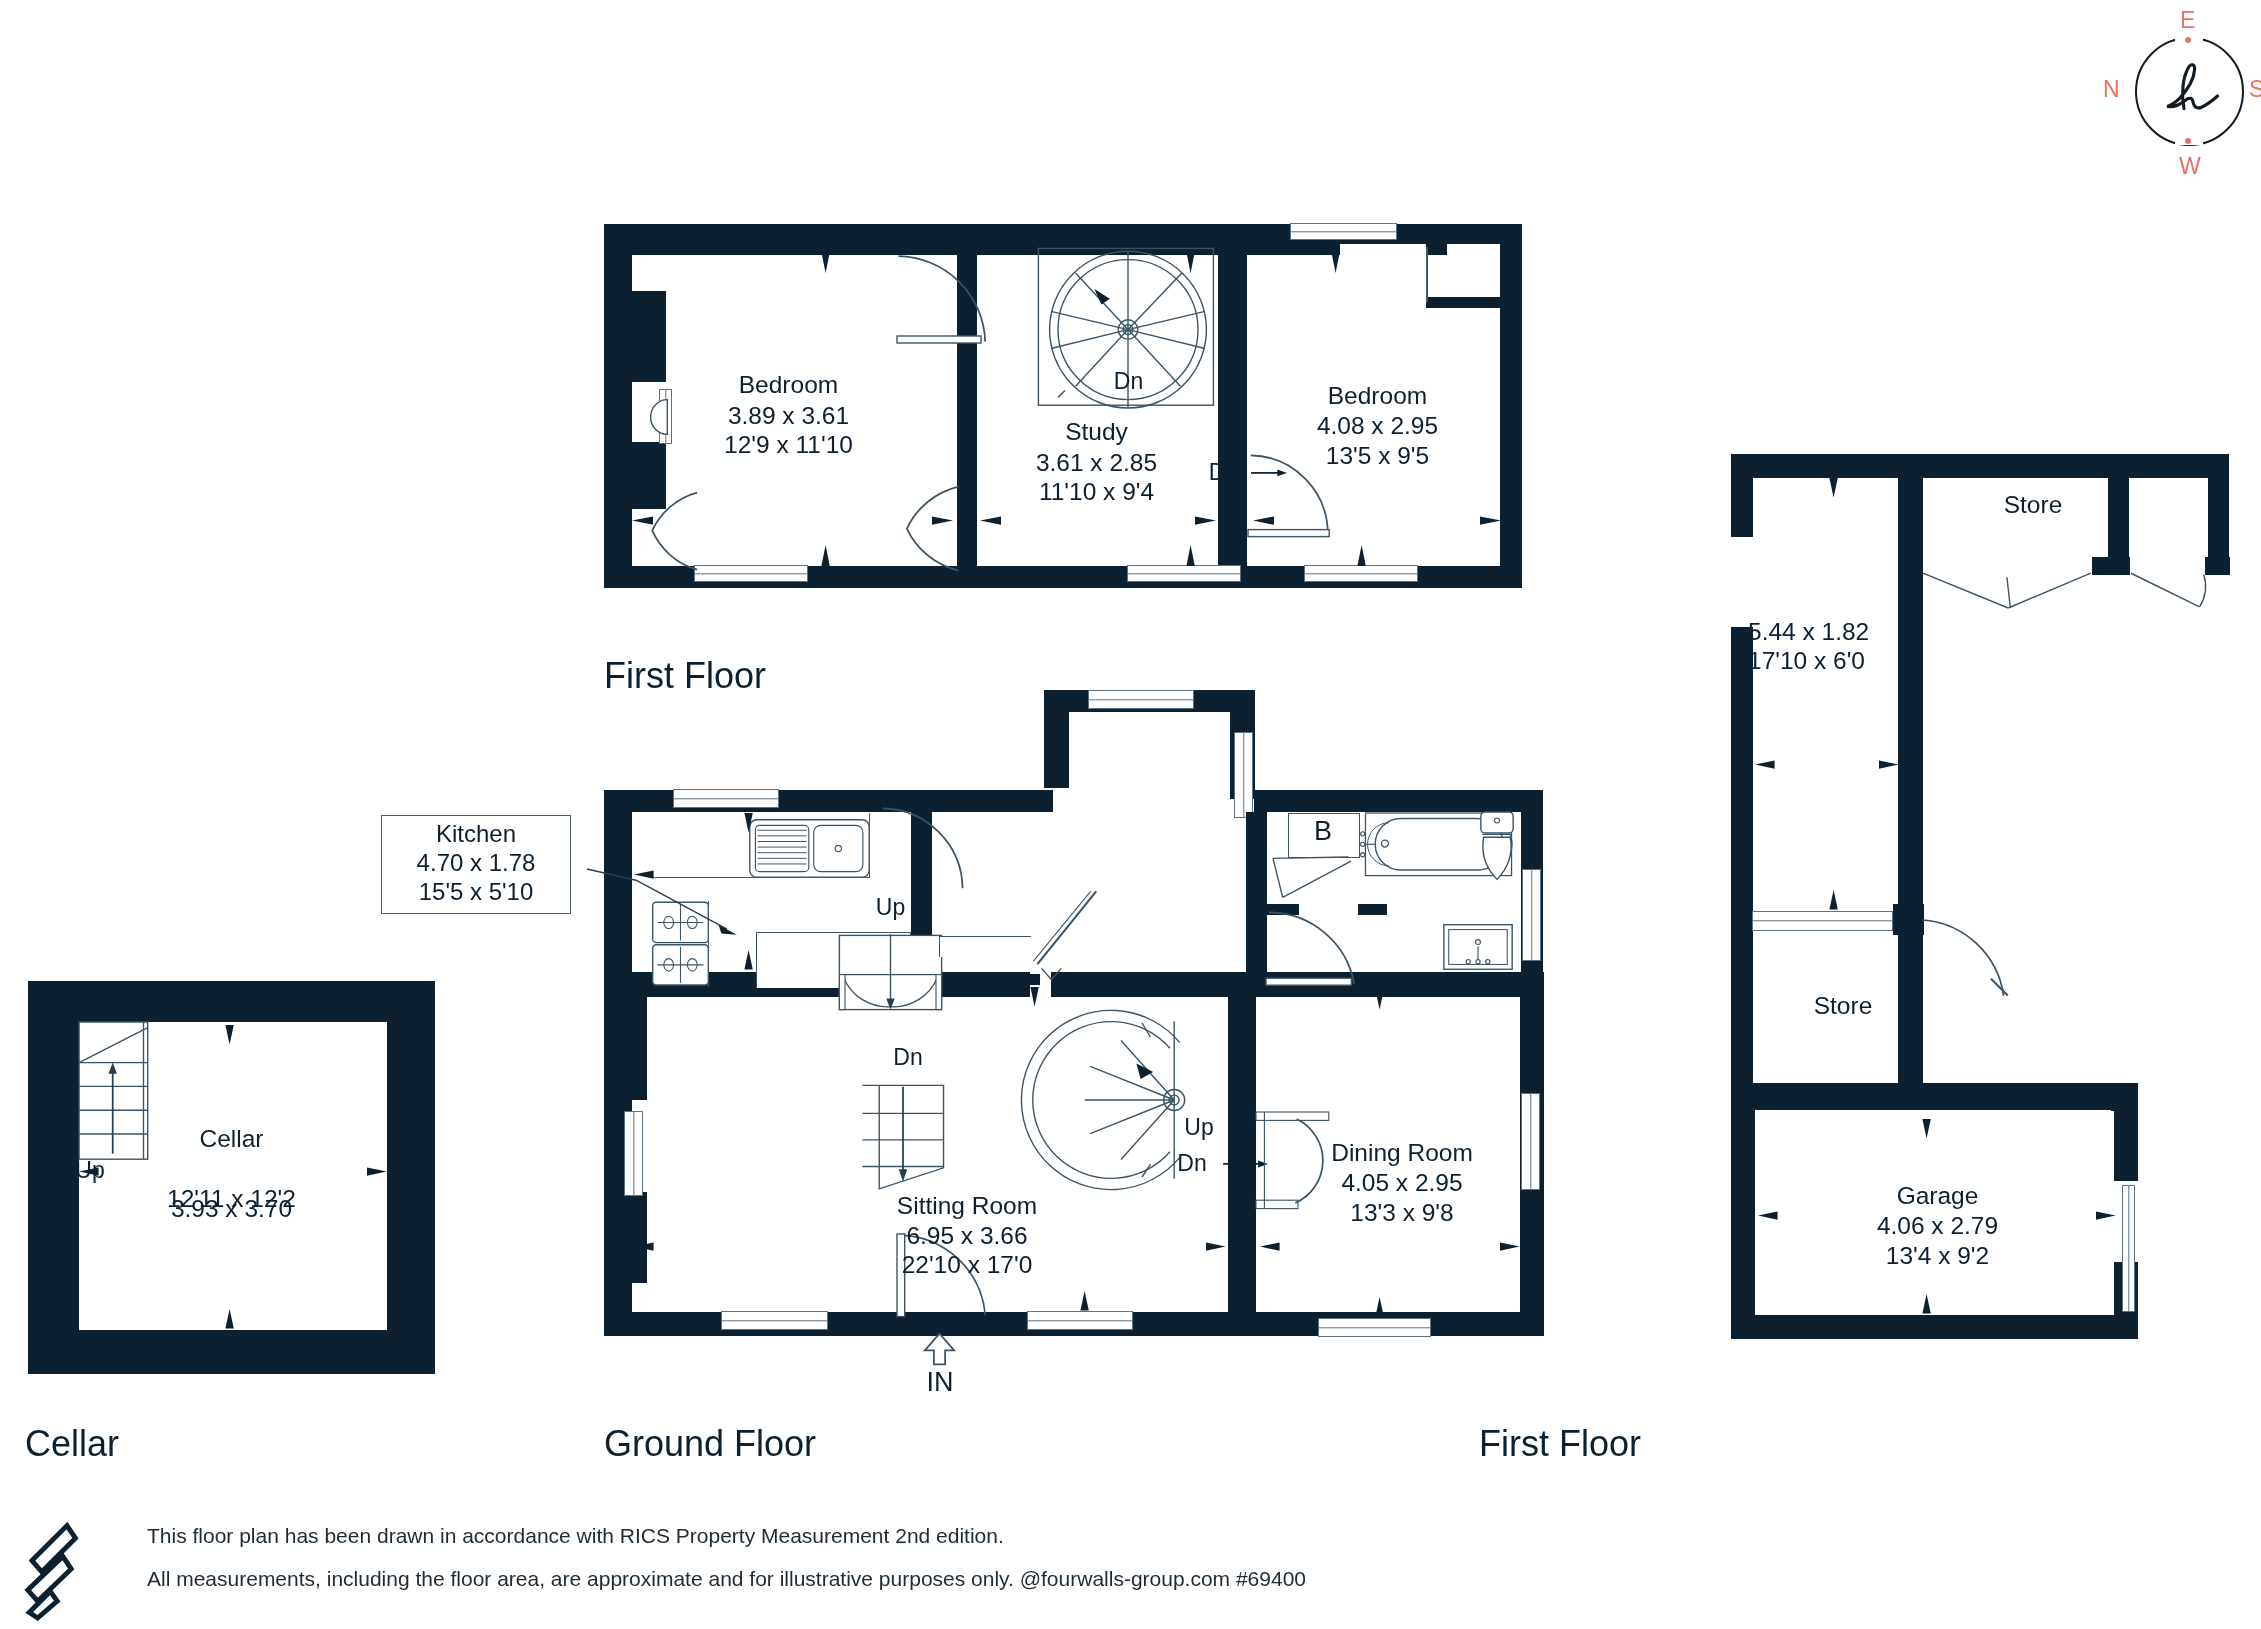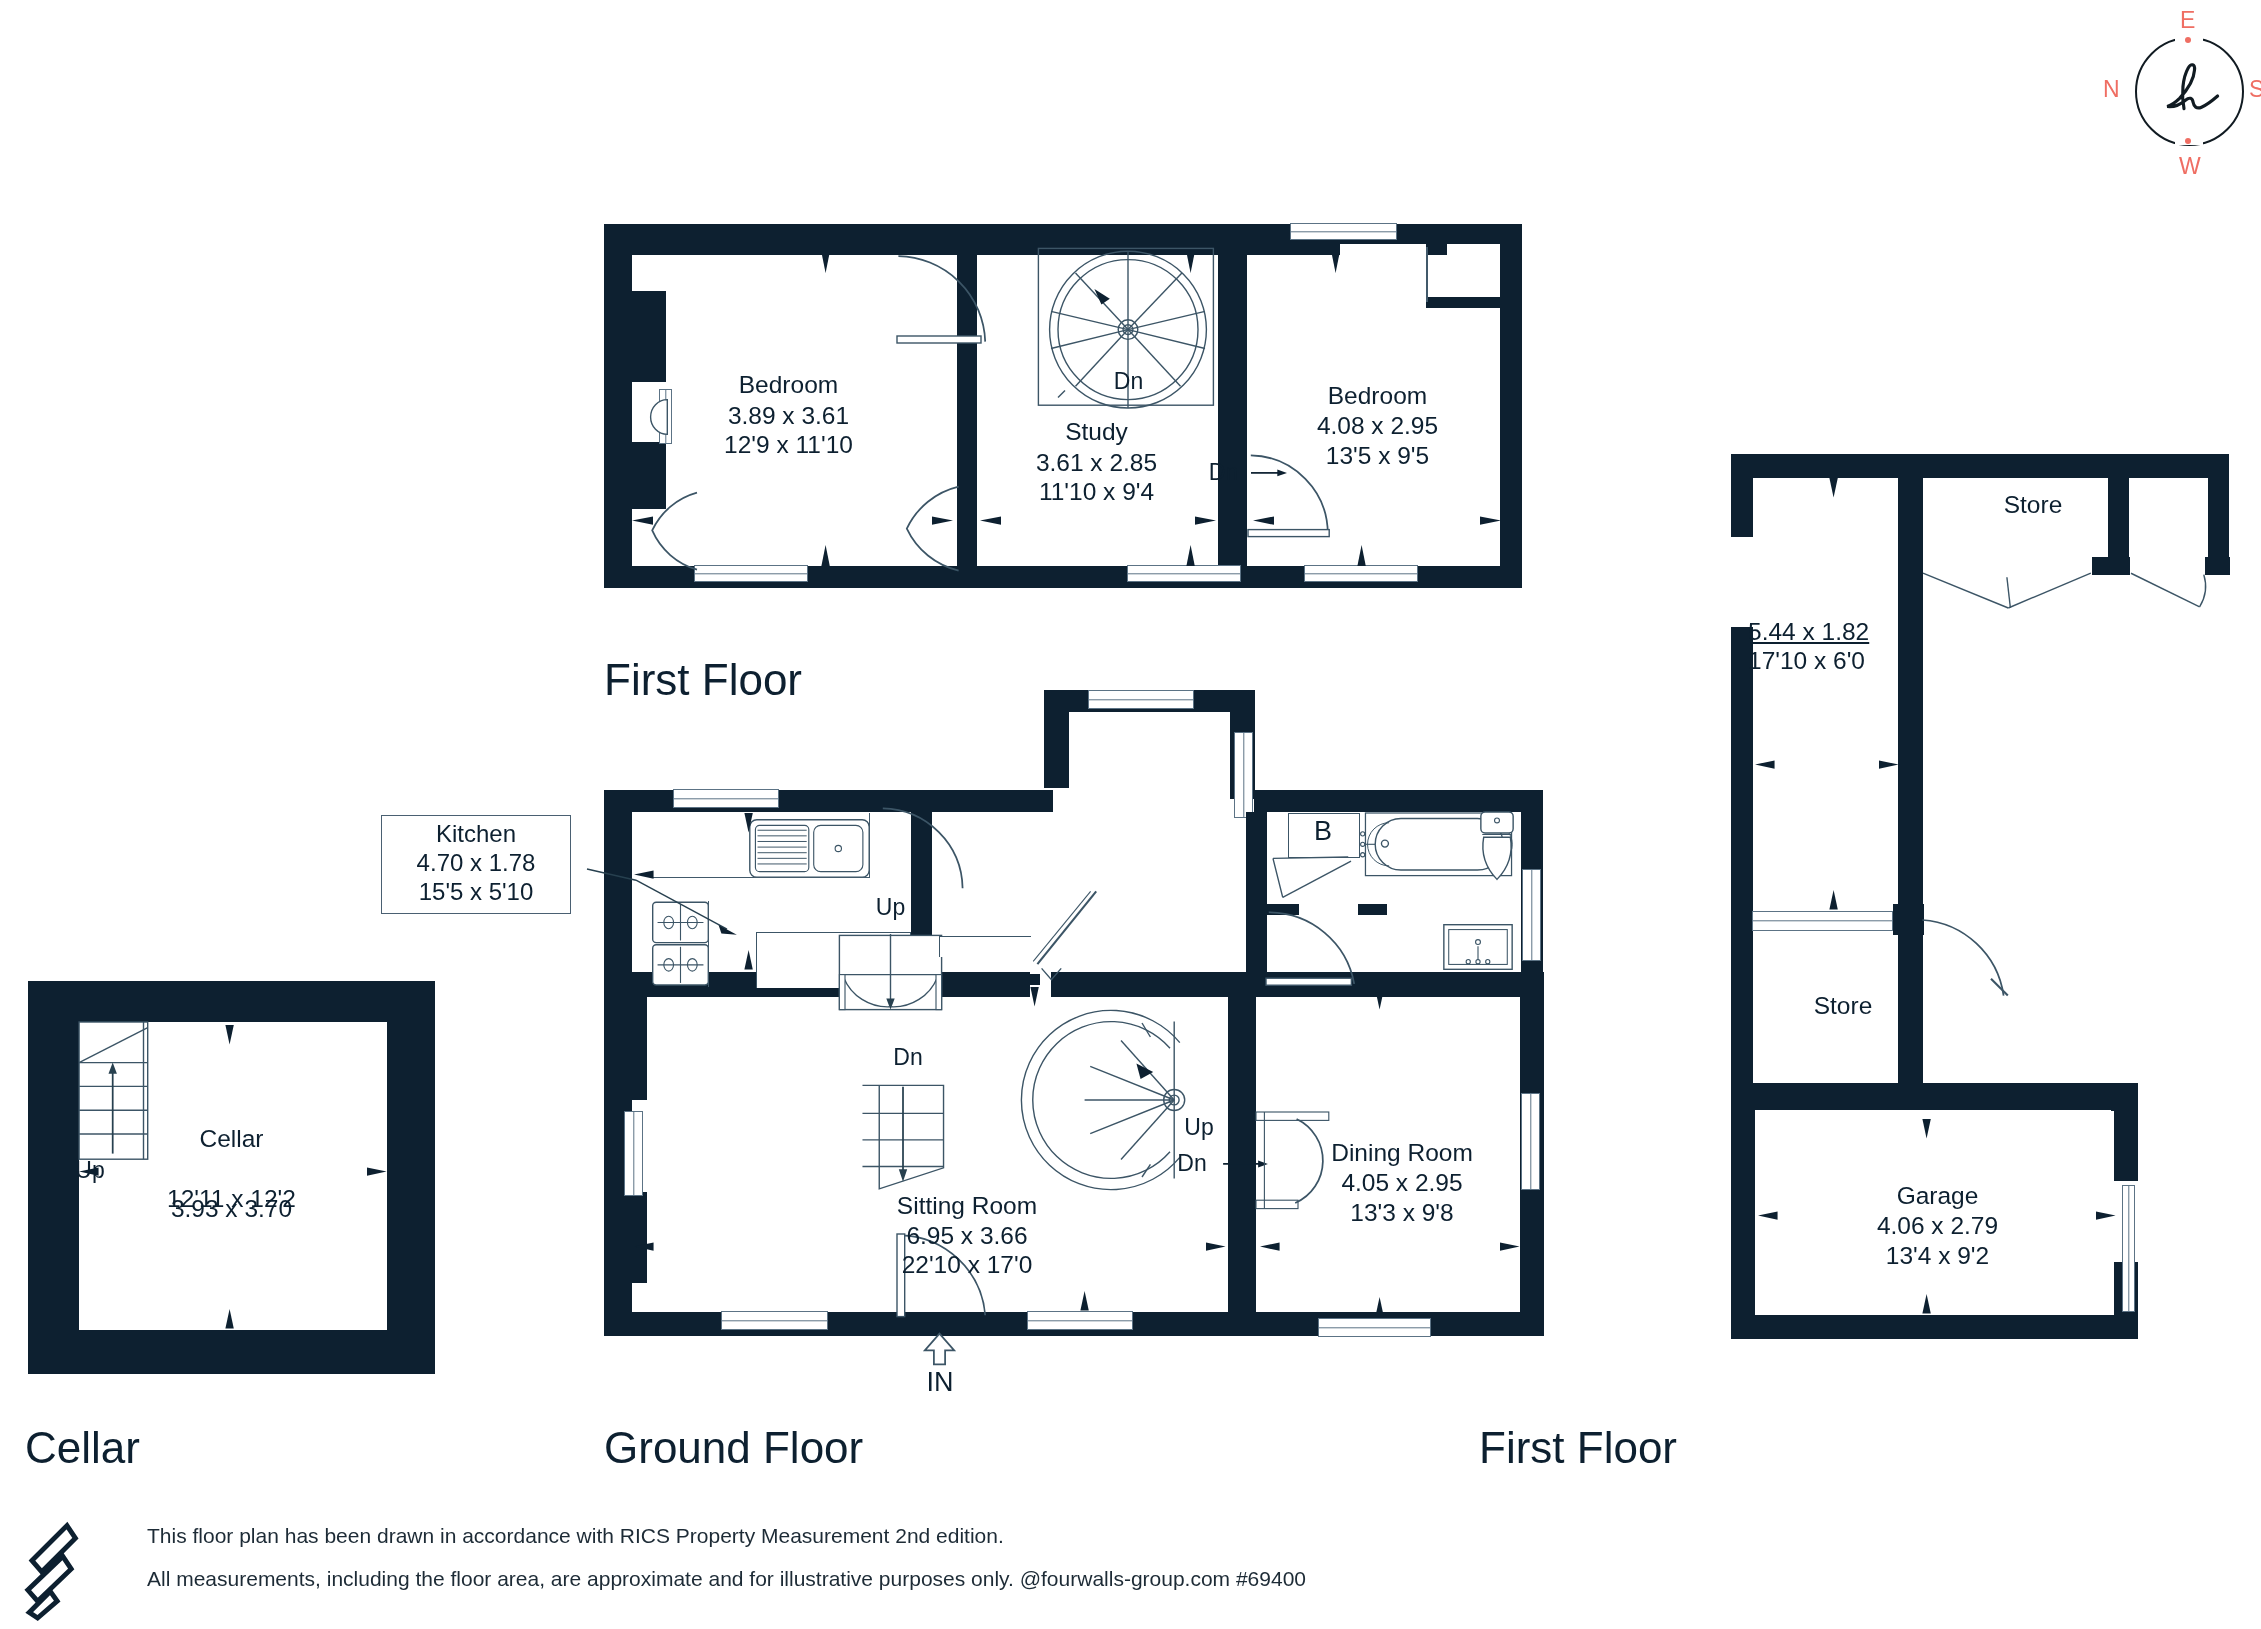--- a/index.html
+++ b/index.html
@@ -37,21 +37,21 @@
   .thinline{position:absolute;background:#41596a;}
   .win{position:absolute;background:#fff;border:1.4px solid #5c7385;}
   .win:after{content:"";position:absolute;left:0;right:0;top:50%;height:1.4px;background:#5c7385;transform:translateY(-0.7px);}
   .winv{position:absolute;background:#fff;border:1.4px solid #5c7385;}
   .winv:after{content:"";position:absolute;top:0;bottom:0;left:50%;width:1.4px;background:#5c7385;transform:translateX(-0.7px);}
 
   .lbl{position:absolute;text-align:center;white-space:nowrap;color:#0d2030;}
   .rname{font-size:24.5px;line-height:1.18;}
   .rdim{font-size:24.5px;line-height:1.22;}
   .small{font-size:23px;}
-  .floor-title{position:absolute;font-size:44px;color:#0d2030;white-space:nowrap;}
+  .floor-title{position:absolute;font-size:36px;color:#0d2030;white-space:nowrap;}
 
   .callout{position:absolute;border:1.4px solid #4a6072;background:#fff;padding:4.2px 7px 6.3px;text-align:center;line-height:1.2;font-size:24px;}
 
   
   #footer{position:absolute;left:123px;top:1514px;font-size:21px;line-height:2.05;color:#1d2b36;}
   #footer div{white-space:nowrap;margin-left:24px;}
   #logo{position:absolute;left:25px;top:1520px;width:77px;height:98px;}
 
   svg{overflow:visible;}
   .sv{position:absolute;}
@@ -539,21 +539,21 @@
     <div class="wall" style="left:1731px;top:1083px;width:407px;height:27px;"></div>
     <div class="wall" style="left:2111px;top:1083px;width:27px;height:28px;"></div>
 
     <div class="wall" style="left:1731px;top:1083px;width:24px;height:256px;"></div>
     <div class="wall" style="left:1731px;top:1315px;width:407px;height:24px;"></div>
     <div class="wall" style="left:2114px;top:1083px;width:24px;height:98px;"></div>
     <div class="wall" style="left:2114px;top:1262px;width:24px;height:77px;"></div>
     <div class="winv" style="left:2122px;top:1185px;width:11.2px;height:125px;"></div>
 
     <div class="lbl rname" style="left:1942px;top:491px;width:182px;">Store</div>
-    <div class="lbl rdim" style="left:1748px;top:617px;width:168px;text-align:left;text-decoration:underline;">5.44 x 1.82</div>
+    <div class="lbl rdim" style="left:1748px;top:617px;width:168px;text-align:left;">5.44 x 1.82</div>
     <div class="lbl rdim" style="left:1748px;top:646px;width:168px;text-align:left;">17'10 x 6'0</div>
     <div class="lbl rname" style="left:1759px;top:992px;width:168px;">Store</div>
 
     <div class="lbl rname" style="left:1822px;top:1182px;width:231px;">Garage</div>
     <div class="lbl rdim" style="left:1822px;top:1211px;width:231px;">4.06 x 2.79</div>
     <div class="lbl rdim" style="left:1822px;top:1241px;width:231px;">13'4 x 9'2</div>
 
     <svg class="sv" style="left:1828px;top:478px;width:11.2px;height:19.6px;" viewBox="0 0 16 28">
         <path d="M8 28 L2 0 L14 0 Z" fill="#0d2030"></path>
       </svg>

